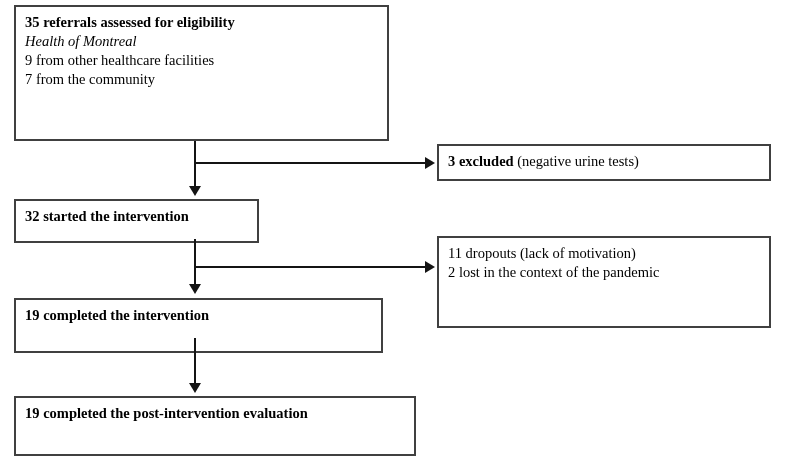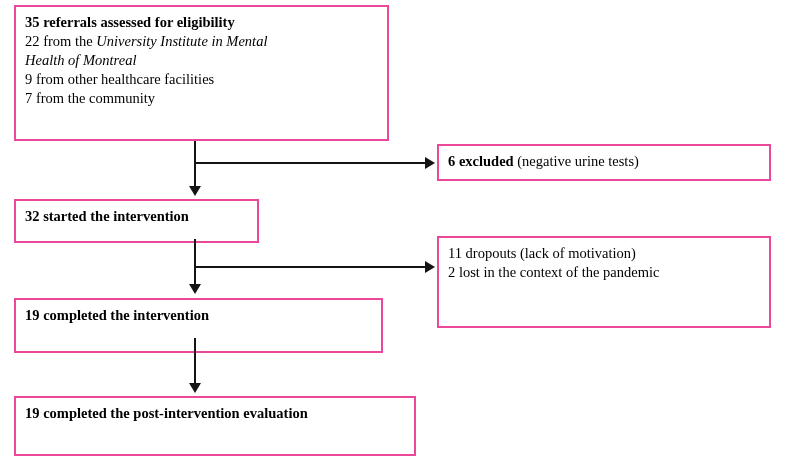--- a/index.html
+++ b/index.html
@@ -12,21 +12,21 @@
     position: relative;
     width: 785px;
     height: 472px;
     background: #ffffff;
     font-family: "Liberation Serif", "DejaVu Serif", serif;
     overflow: hidden;
   }
   .box {
     position: absolute;
     box-sizing: border-box;
-    border: 2px solid #ec4899;
+    border: 2px solid #404040;
     background: #ffffff;
     color: #000000;
     font-size: 14.5px;
     line-height: 19px;
     padding: 6px 9px 4px 9px;
   }
   .box .b { font-weight: bold; }
   .box .i { font-style: italic; }
   .box .line { display: block; white-space: nowrap; }
 
@@ -82,34 +82,33 @@
   #v3      { left: 194px; top: 338px; height: 50px; }
   #v3-head { left: 189px; top: 383px; }
 </style>
 </head>
 <body>
 
 <div id="canvas">
 
   <div class="box" id="box-screened">
     <span class="line"><span class="b">35 referrals assessed for eligibility</span></span>
-    <span class="line"><span>22 from the </span><span class="i">University Institute in Mental</span></span>
     <span class="line"><span class="i">Health of Montreal</span></span>
     <span class="line">9 from other healthcare facilities</span>
     <span class="line">7 from the community</span>
   </div>
 
   <div class="vline" id="v1"></div>
   <div class="arrow-down" id="v1-head"></div>
 
   <div class="hline" id="h1"></div>
   <div class="arrow-right" id="h1-head"></div>
 
   <div class="box" id="box-excluded">
-    <span class="line"><span class="b">6 excluded</span><span> (negative urine tests)</span></span>
+    <span class="line"><span class="b">3 excluded</span><span> (negative urine tests)</span></span>
   </div>
 
   <div class="box" id="box-started">
     <span class="line"><span class="b">32 started the intervention</span></span>
   </div>
 
   <div class="vline" id="v2"></div>
   <div class="arrow-down" id="v2-head"></div>
 
   <div class="hline" id="h2"></div>

